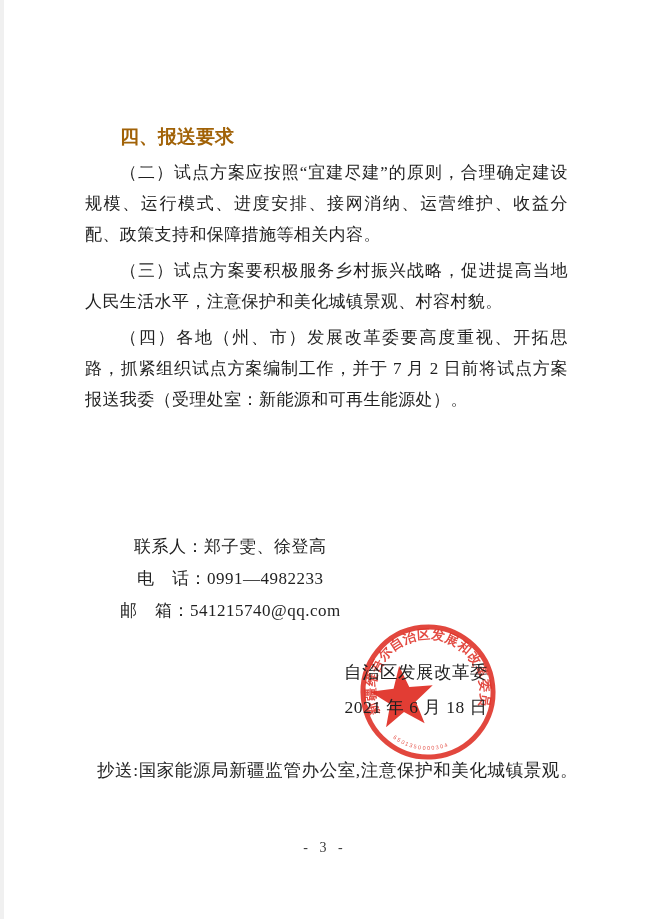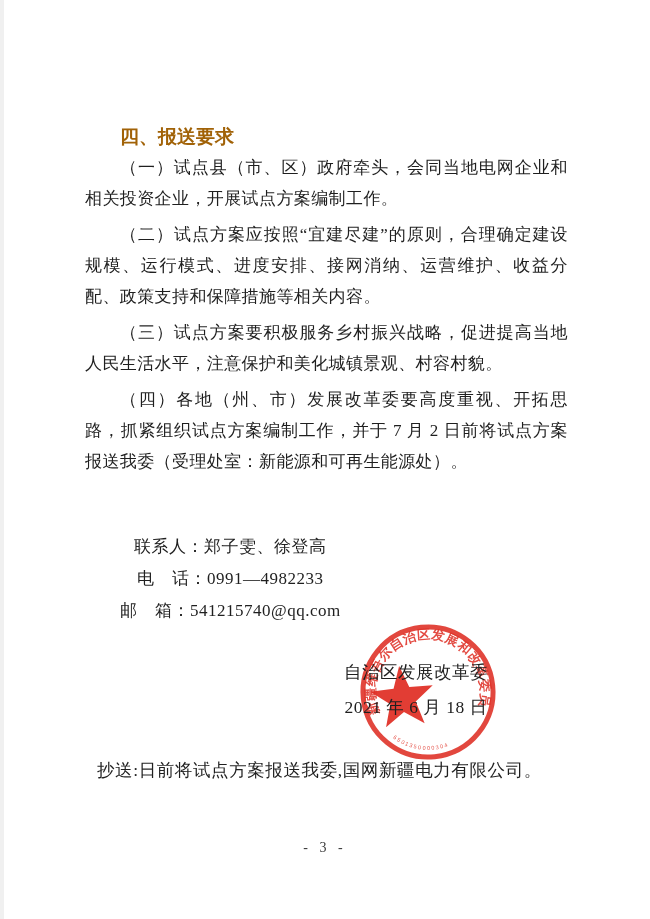--- a/index.html
+++ b/index.html
@@ -62,21 +62,20 @@
   }
 </style>
 </head>
 <body>
 
 <div class="page">
   <div class="edge-strip"></div>
 
   <div class="content">
     <h1 class="doc-heading">四、报送要求</h1>
-    <p class="para first">（一）试点县（市、区）政府牵头，会同当地电网企业和相关投资企业，开展试点方案编制工作。</p>
     <p class="para">（二）试点方案应按照“宜建尽建”的原则，合理确定建设规模、运行模式、进度安排、接网消纳、运营维护、收益分配、政策支持和保障措施等相关内容。</p>
     <p class="para">（三）试点方案要积极服务乡村振兴战略，促进提高当地人民生活水平，注意保护和美化城镇景观、村容村貌。</p>
     <p class="para">（四）各地（州、市）发展改革委要高度重视、开拓思路，抓紧组织试点方案编制工作，并于 7 月 2 日前将试点方案报送我委（受理处室：新能源和可再生能源处）。</p>
   </div>
 
   <div class="contact-block">
     <div class="contact-row"><span>联系人：</span><span>郑子雯、徐登高</span></div>
     <div class="contact-row"><span>电　话：</span><span>0991—4982233</span></div>
     <div class="contact-row"><span>邮　箱：</span><span>541215740@qq.com</span></div>
   </div>
@@ -98,16 +97,16 @@
           <textPath href="#sealArc" startOffset="1%">新疆维吾尔自治区发展和改革委员会</textPath>
         </text>
         <text font-size="5.5" fill="#dd2318" opacity="0.85" font-family="'Liberation Sans','DejaVu Sans',sans-serif" letter-spacing="1.5">
           <textPath href="#serialArc" startOffset="14%">6501350000304</textPath>
         </text>
         <polygon fill="#dd2318" opacity="0.95" points="50,47 57.9,69.1 81.4,69.8 62.8,84.2 69.4,106.7 50,93.5 30.6,106.7 37.2,84.2 18.6,69.8 42.1,69.1"></polygon>
       </g>
     </svg>
   </div>
 
-  <div class="cc-line">抄送:日前将试点方案报送我委,国网新疆电力有限公司。</div>
+  <div class="cc-line">抄送:国家能源局新疆监管办公室,注意保护和美化城镇景观。</div>
 
   <div class="page-number">- 3 -</div>
 </div>
 
 </body></html>

